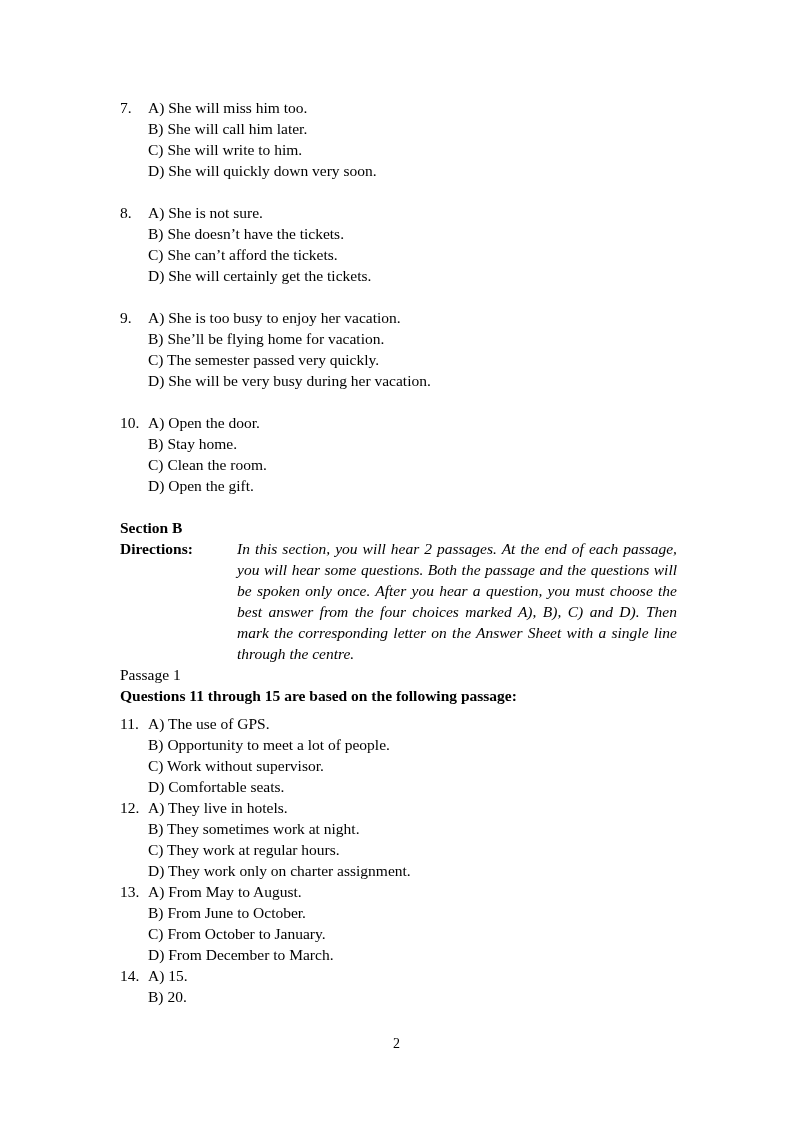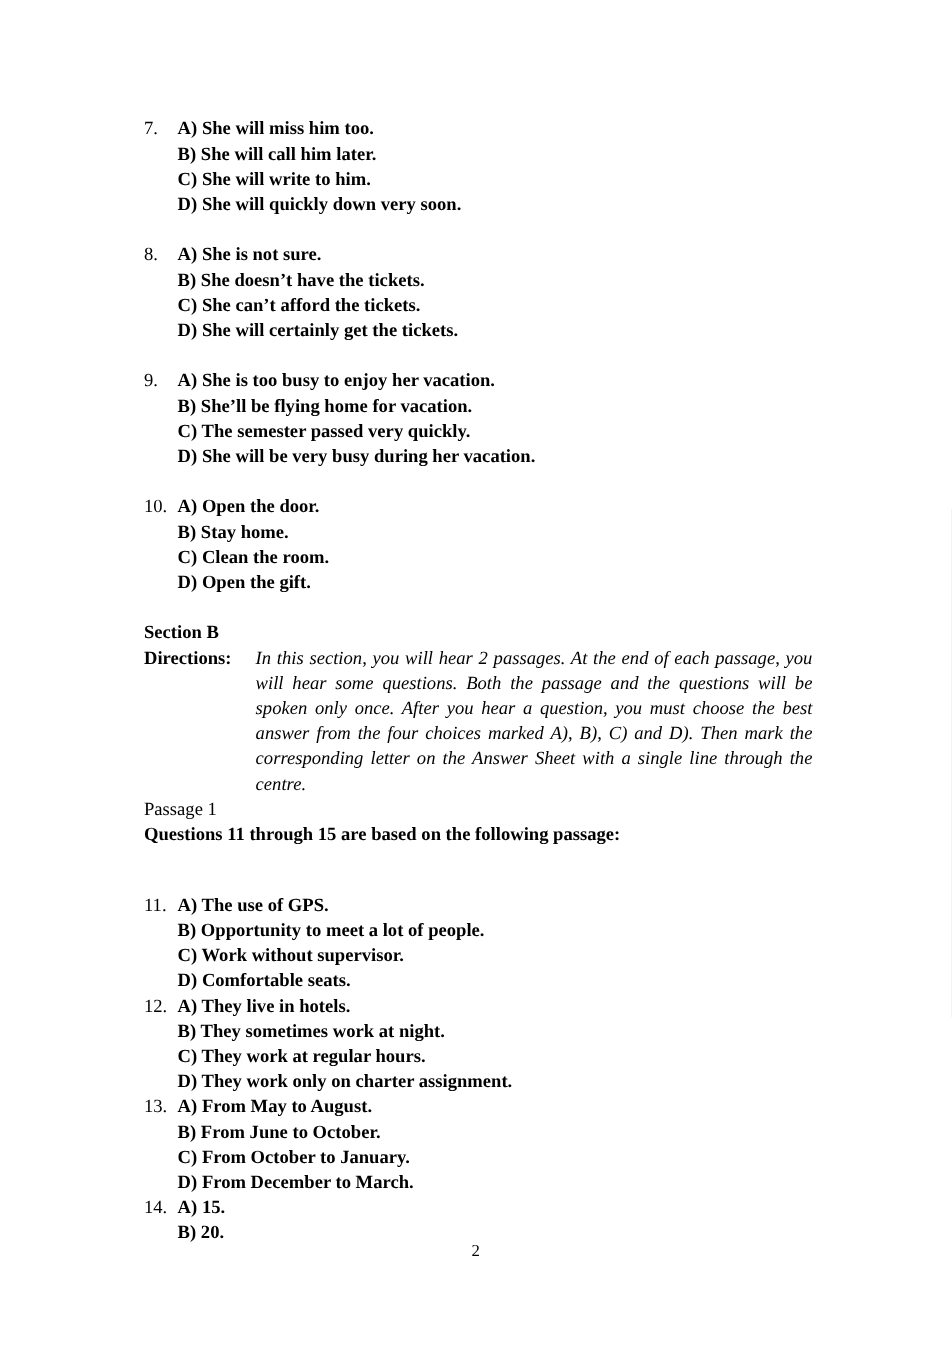--- a/index.html
+++ b/index.html
@@ -16,28 +16,28 @@
     overflow: hidden;
   }
   .content {
     padding: 97px 116px 0 120px;
     font-size: 15.5px;
     line-height: 21px;
   }
   .question { display: flex; align-items: flex-start; }
   .question.gap-after { margin-bottom: 21px; }
   .q-num { flex: 0 0 28px; width: 28px; }
-  .q-options { flex: 1 1 auto; font-weight: bold; }
+  .q-options { flex: 1 1 auto; }
   .option { white-space: nowrap; }
   .section-heading { font-weight: bold; }
-  .directions { display: flex; align-items: flex-start; }
+  .directions { display: flex; align-items: flex-start; gap: 24px; }
   .directions-label { flex: 0 0 93px; width: 93px; font-weight: bold; }
   .directions-text { flex: 1 1 auto; font-style: italic; text-align: justify; }
   .passage-heading { font-weight: normal; }
-  .questions-intro { font-weight: bold; margin-bottom: 38px; }
+  .questions-intro { font-weight: bold; margin-bottom: 7px; }
   .page-number {
     position: absolute;
     top: 1036px; left: 0;
     width: 100%;
     text-align: center;
     font-size: 14px;
   }
 </style>
 </head>
 <body>

